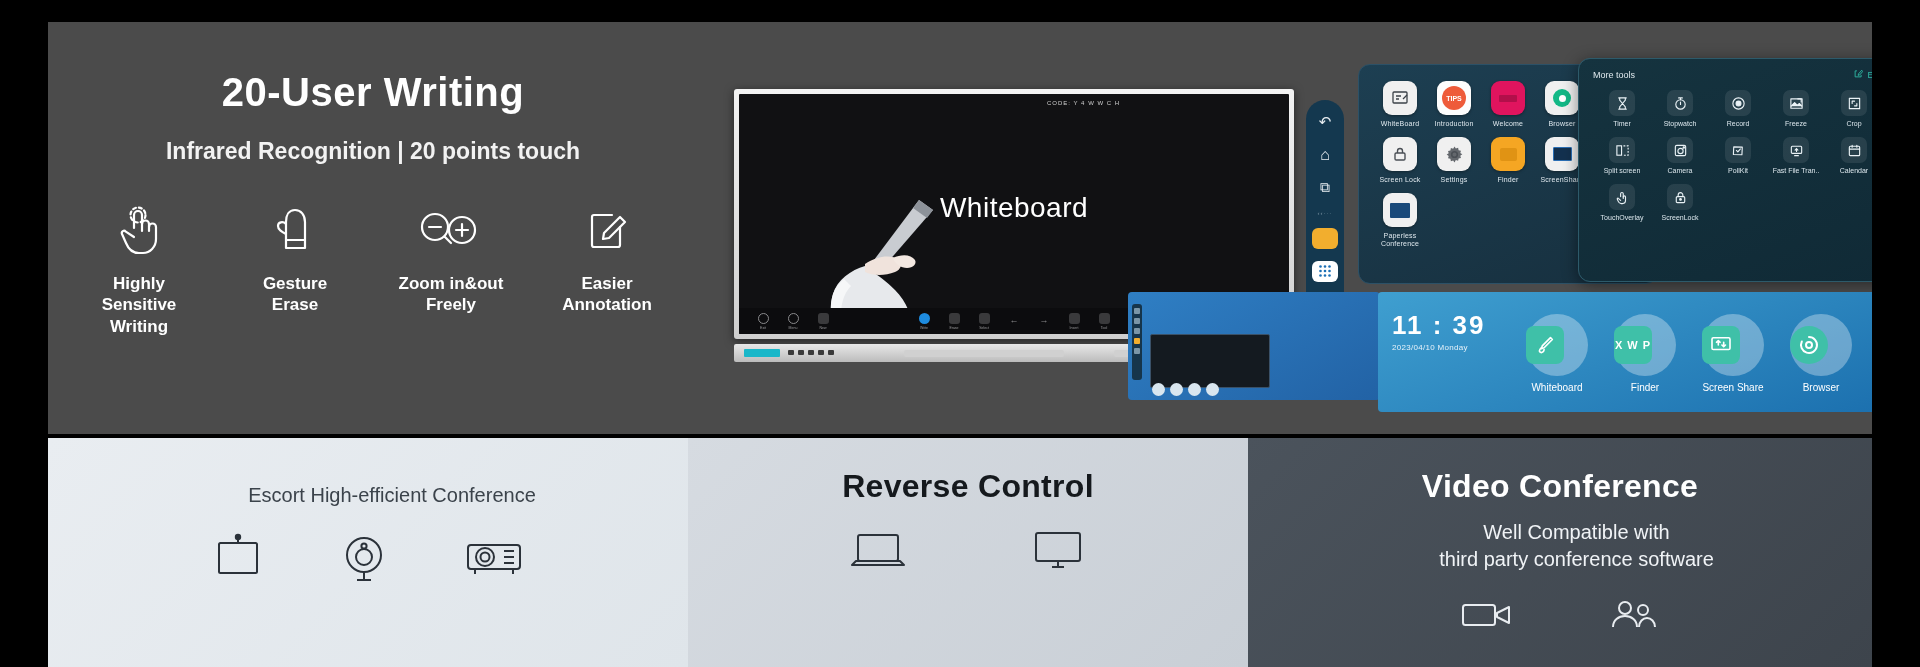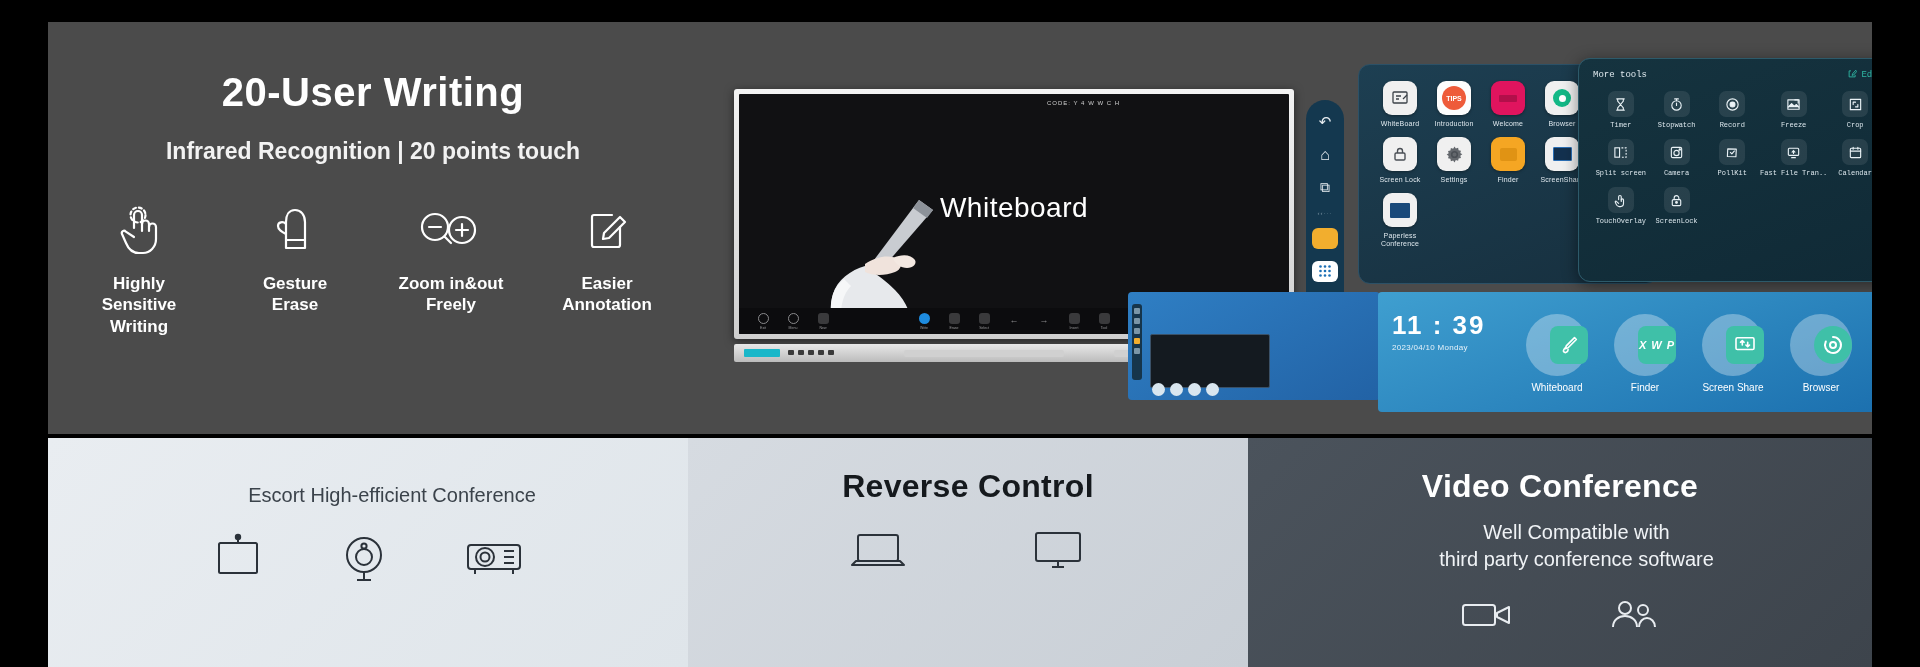--- a/index.html
+++ b/index.html
@@ -146,21 +146,20 @@
 
   
   .tools-panel {
     position:absolute; left: 1530px; top: 36px;
     width: 320px; height: 224px;
     background: linear-gradient(160deg,#15333f,#102a36);
     border: 1px solid #2d5a6a;
     border-radius: 12px;
     padding: 10px 14px;
     box-shadow: 0 3px 16px rgba(0,0,0,.45);
-    font-family: Liberation Mono, monospace;
   }
   .tools-head { display:flex; justify-content:space-between; align-items:center; }
   .tools-title { font-size: 9px; color:#dfe9ee; }
   .tools-edit { display:flex; align-items:center; gap:4px; font-size:9px; color:#2fb8a4; }
   .tools-grid { margin-top: 10px; display:grid; grid-template-columns: repeat(5,1fr); row-gap: 10px; }
   .tool-cell { text-align:center; }
   .tool-tile {
     width: 26px; height: 26px; border-radius: 7px; margin: 0 auto;
     background: rgba(255,255,255,.09);
     display:flex; align-items:center; justify-content:center; color:#eaf2f6;
@@ -202,23 +201,22 @@
   .clock-time { font-size: 26px; font-weight: 600; letter-spacing: 2px; }
   .clock-date { font-size: 8px; margin-top: 2px; color:#e6f2fa; letter-spacing:.3px;}
   .circ-row {
     position:absolute; left: 148px; top: 22px;
     display:flex; gap: 26px;
   }
   .circ-cell { text-align:center; }
   .circ {
     width: 62px; height: 62px; border-radius: 50%;
     background: rgba(255,255,255,.32);
-    display:flex; align-items:center; justify-content:flex-end;
+    display:flex; align-items:center; justify-content:flex-start;
     margin: 0 auto;
-    font-style: italic;
   }
   .circ-in {
     width: 38px; height:38px; border-radius:8px;
     background:#3fc0a8;
     display:flex; align-items:center; justify-content:center; color:#fff;
     font-size:11px; font-weight:700; letter-spacing:1px;
   }
   .circ-in.round { border-radius:50%; background:#3fc0a8; }
   .circ-label { margin-top: 6px; font-size: 10px; color:#fff; }
 

